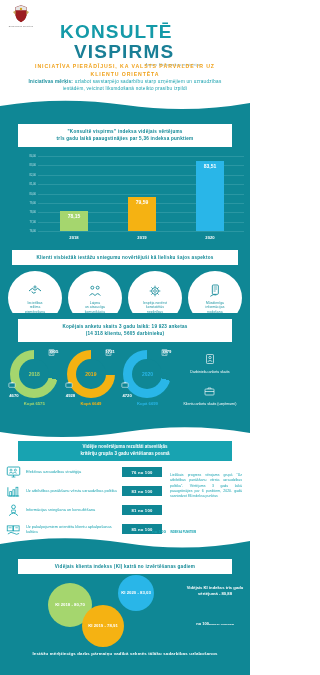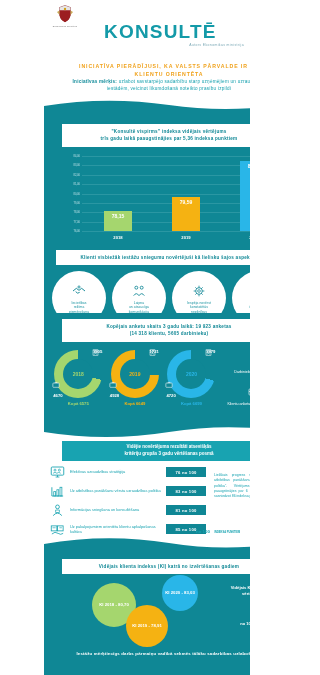--- a/index.html
+++ b/index.html
@@ -2,21 +2,21 @@
 <html><head>
 <meta charset="utf-8">
 <style>
   * { box-sizing: border-box; margin: 0; padding: 0; }
   html, body {
     width: 250px; height: 675px;
     font-family: "Liberation Sans", sans-serif;
     background: #ffffff;
     overflow: hidden;
   }
-  .page { position: relative; width: 250px; height: 675px; background:#fff;margin-left:44px; }
+  .page { position: relative; width: 250px; height: 675px; background:#fff; }
 
   
   .header { position:relative; height:105px; background:#ffffff; }
   .crest { position:absolute; left:6px; top:4px; width:30px; text-align:center; }
   .crest svg { display:block; margin:0 auto; }
   .crest-label { font-size:2.1px; color:#6b6b6b; letter-spacing:.2px; margin-top:1px; }
 
   .logo { position:absolute; left:60px; top:22px; width:140px; }
   .logo-line1, .logo-line2 {
     font-family:"Liberation Sans", sans-serif;
@@ -119,20 +119,21 @@
         <path d="M11 13 L33 13 L33 20 Q33 30 22 36 Q11 30 11 20 Z" fill="#9c1d20"></path>
         <circle cx="22" cy="10" r="2.4" fill="#d4a017"></circle>
         <path d="M6 16 L11 13 L11 22 Z" fill="#c8ab5a"></path>
         <path d="M38 16 L33 13 L33 22 Z" fill="#c8ab5a"></path>
       </svg>
       <div class="crest-label">Ekonomikas ministrija</div>
     </div>
 
     <div class="logo">
       <div class="logo-line1">KONSULTĒ</div>
+      <div class="logo-line2">VISPIRMS</div>
       <div class="logo-sub">Autors Ekonomikas ministrija</div>
     </div>
 
     <div class="tagline">INICIATĪVA PIERĀDĪJUSI, KA VALSTS PĀRVALDE IR UZ KLIENTU ORIENTĒTA</div>
 
     <div class="aim">
       <b>Iniciatīvas mērķis:</b>
       <span>uzlabot savstarpējo sadarbību starp uzņēmējiem un uzraudzības iestādēm, veicinot likumdošanā noteikto prasību izpildi</span>
     </div>
   </div>

